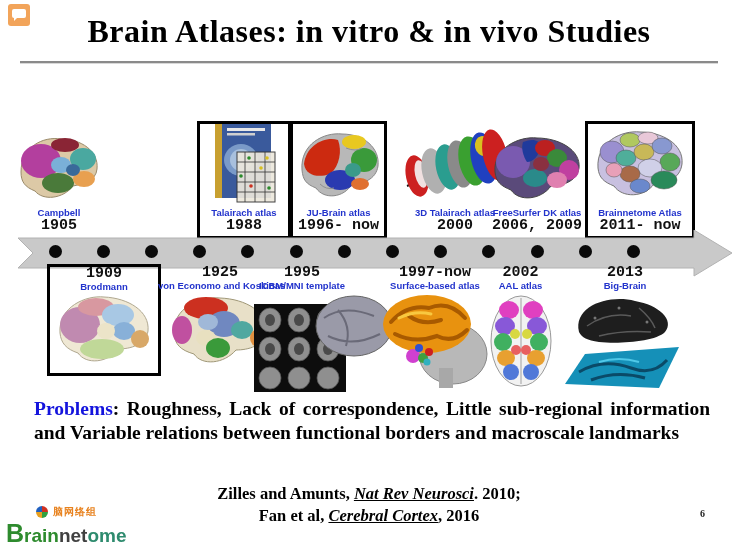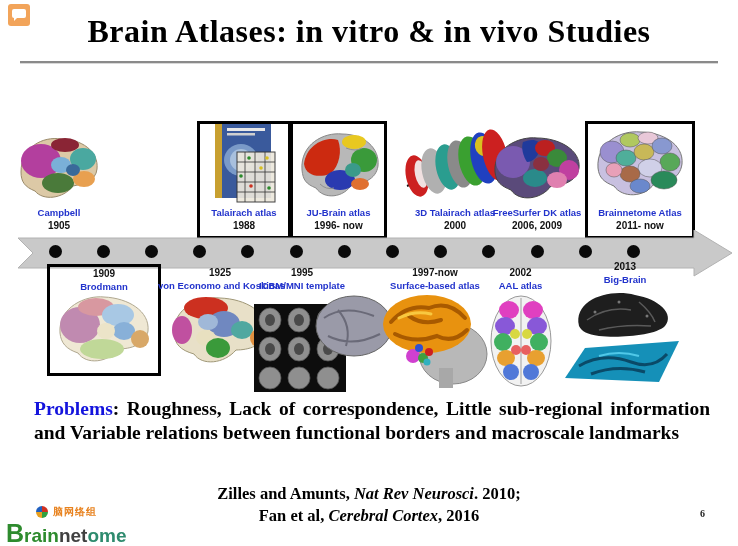--- a/index.html
+++ b/index.html
@@ -32,42 +32,42 @@
   }
   .rule{
     position:absolute;left:20px;top:61px;width:698px;height:2px;
     background:#8a8a8a;border-bottom:1px solid #d8d8d8;
   }
   
   .tcell,.bcell{position:absolute;text-align:center;}
   .boxed{border:3px solid #000000;}
   .timg{height:82px;display:flex;align-items:flex-end;justify-content:center;overflow:visible;}
   .tname,.bname{font-size:9.5px;font-weight:bold;color:#2233cc;line-height:13px;white-space:nowrap;}
-  .tyear,.byear{font-size:10px;font-weight:bold;color:#111;line-height:13px;white-space:nowrap;}
+  .tyear,.byear{font-size:15px;font-weight:bold;color:#111;line-height:13px;white-space:nowrap;font-family:Liberation Mono, monospace;}
   .bimg{display:flex;align-items:flex-start;justify-content:center;overflow:visible;}
   
   .arrow-svg{position:absolute;left:18px;top:230px;}
   .dot{
     position:absolute;top:245px;width:13px;height:13px;border-radius:50%;
     background:#0a0a0a;
   }
   
   .problems{
     position:absolute;left:34px;top:397px;width:676px;
     font-family:"Liberation Serif",serif;font-weight:bold;font-size:19.5px;
     line-height:1.22;color:#000;text-align:justify;
   }
   .plabel{color:#1414dd;}
   
   .citation{
     position:absolute;left:0;top:483px;width:100%;text-align:center;
     font-family:"Liberation Serif",serif;font-weight:bold;font-size:16.5px;
     line-height:1.35;color:#000;
   }
-  .citation i{font-style:italic;}
+  .citation i{font-style:italic;text-decoration:underline;}
   
   .logo-top{position:absolute;left:34px;top:505px;display:flex;align-items:center;gap:3px;}
   .logo-cn{font-size:10px;font-weight:bold;color:#e8821e;letter-spacing:1px;}
   .logo-word{
     position:absolute;left:6px;top:519px;font-weight:bold;font-size:19px;
     letter-spacing:0;white-space:nowrap;
   }
   .logo-word .lb{font-size:25px;color:#2e8b2e;}
   .logo-word .lg{color:#2e8b2e;}
   .logo-word .lr{color:#404040;}
@@ -332,21 +332,21 @@
             <ellipse cx="50" cy="80" rx="8" ry="8" fill="#5078d8"></ellipse>
           <ellipse cx="34" cy="42" rx="5" ry="5" fill="#d8d840"></ellipse>
             <ellipse cx="46" cy="42" rx="5" ry="5" fill="#d8d840"></ellipse>
           <ellipse cx="35" cy="58" rx="5" ry="5" fill="#e86060"></ellipse>
             <ellipse cx="45" cy="58" rx="5" ry="5" fill="#e86060"></ellipse>
         </g>
       </svg>
     </div>
   </div>
 
-  <div class="bcell" style="left:558px;top:260px;width:134px;">
+  <div class="bcell" style="left:558px;top:266px;width:134px;">
     <div class="byear">2013</div>
     <div class="bname">Big-Brain</div>
     <div class="bimg">
       <svg width="132" height="100" viewBox="0 0 132 100">
         <path d="M20,40 C14,14 50,2 76,9 C100,13 116,28 106,40 C96,50 60,52 40,50 C28,48 23,46 20,40 Z" fill="#1e1e1e"></path>
         <path d="M28,34 Q48,20 72,24 M40,44 Q64,38 92,40 M80,16 Q92,26 96,36" fill="none" stroke="#5a5a5a" stroke-width="1.5"></path>
         <circle cx="36" cy="26" r="1.5" fill="#777"></circle>
           <circle cx="60" cy="16" r="1.5" fill="#777"></circle>
           <circle cx="88" cy="30" r="1.5" fill="#777"></circle>
         <polygon points="26,62 120,55 100,96 6,92" fill="#1590b8"></polygon>

